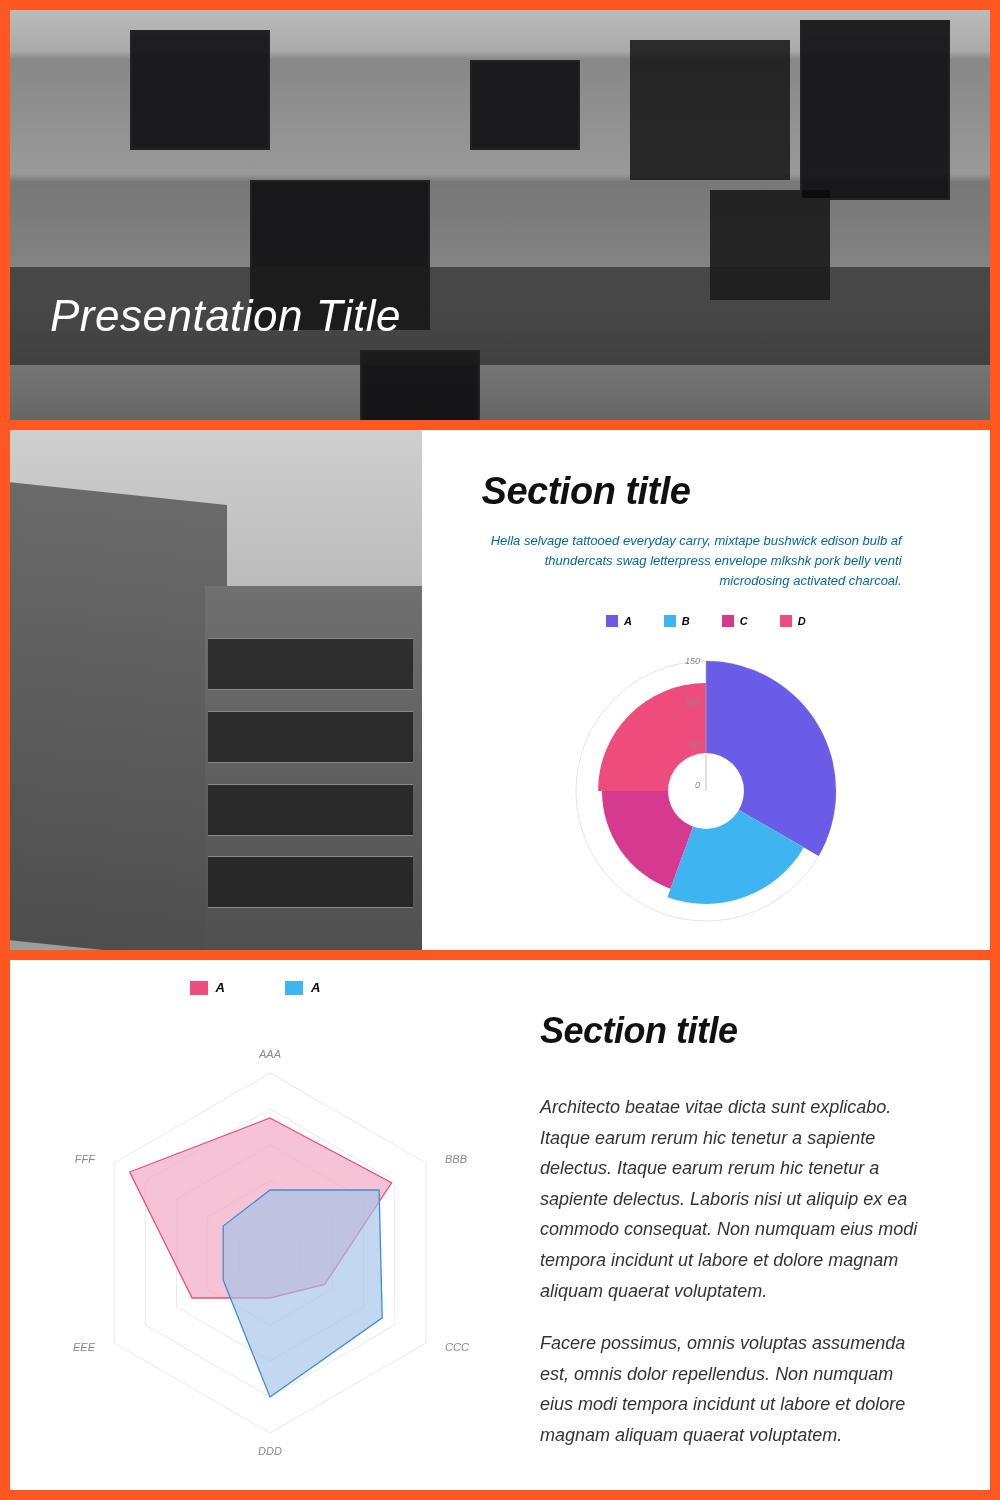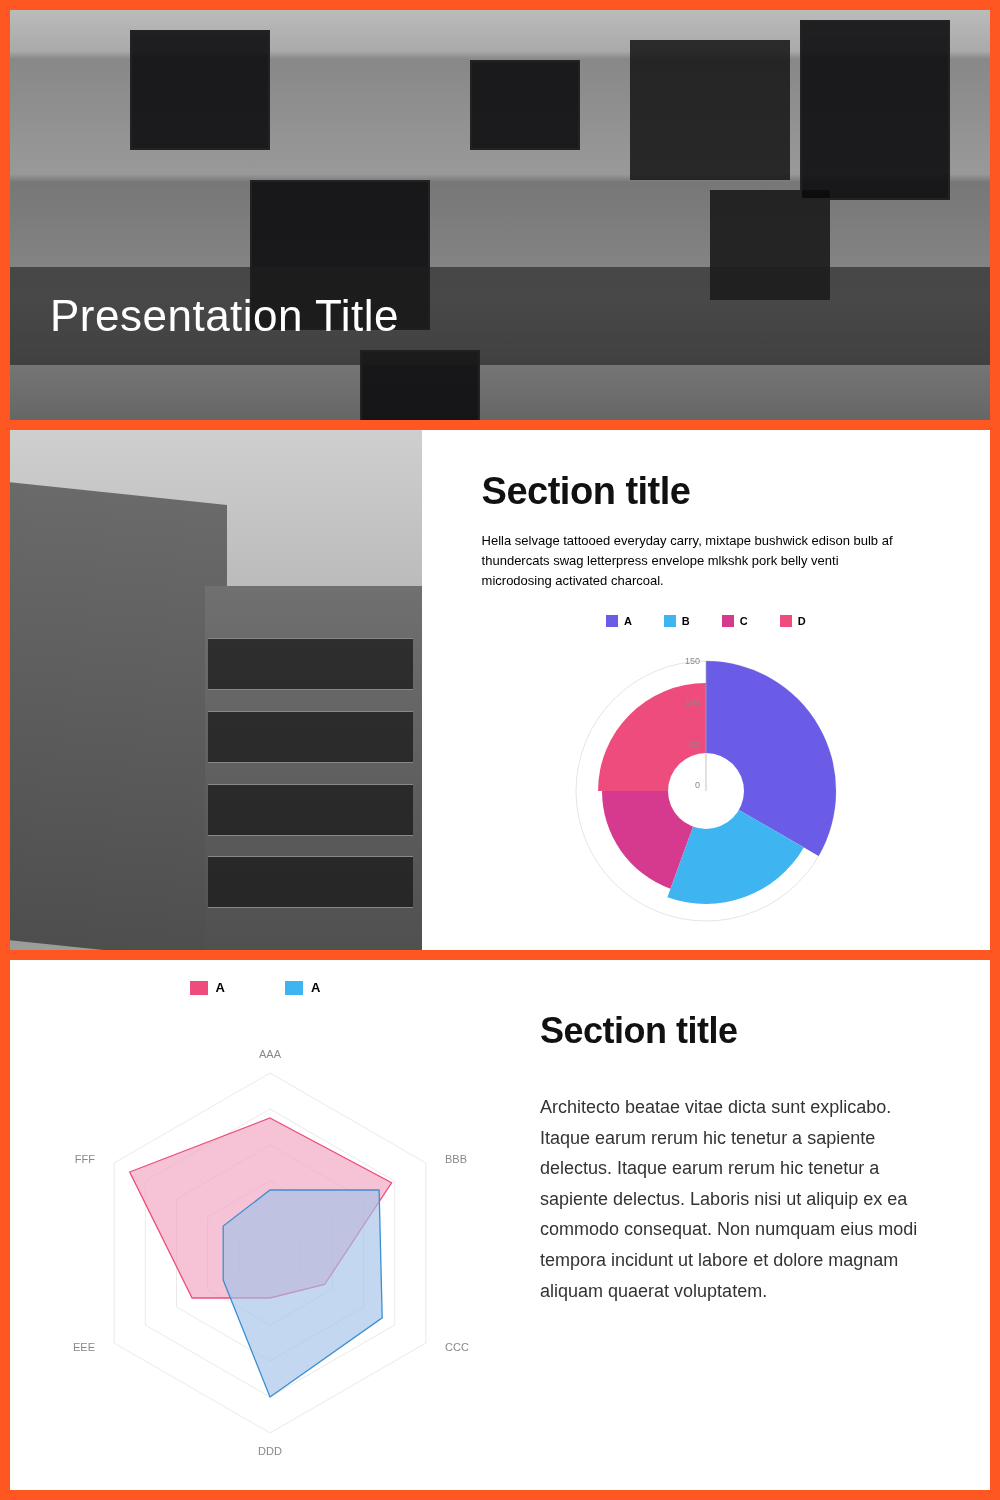--- a/index.html
+++ b/index.html
@@ -1,20 +1,20 @@
 <!DOCTYPE html>
 <html><head>
 <meta charset="utf-8">
 <style>
 * { margin: 0; padding: 0; box-sizing: border-box; }
 body { font-family: -apple-system, BlinkMacSystemFont, "Segoe UI", sans-serif; background: #fff; }
 
 .page { width: 1000px; height: 1500px; background: #ff5722; display: flex; flex-direction: column; gap: 10px; padding: 10px; }
 
-.slide { background: #fff; position: relative; overflow: hidden; }
+.slide { background: #fff; position: relative; overflow: hidden; font-style: italic; }
 .slide1 { height: 410px; }
 .slide2 { height: 520px; display: flex; }
 .slide3 { height: 530px; display: flex; }
 
 
 .slide1 .bg {
   position: absolute; inset: 0;
   background:
     linear-gradient(180deg, #bbb 0%, #aaa 10%, #888 12%, #999 40%, #777 42%, #888 70%, #666 100%);
   filter: grayscale(100%);
@@ -32,21 +32,21 @@
 .slide1 h1 { color: #fff; font-size: 44px; font-weight: 500; letter-spacing: 0.5px; }
 
 
 .slide2 .imgcol { width: 42%; background: #9c9c9c; position: relative; overflow: hidden; }
 .slide2 .imgcol .sky { position: absolute; top: 0; left: 0; right: 0; height: 35%; background: linear-gradient(#cfcfcf,#b8b8b8); }
 .slide2 .imgcol .b1 { position: absolute; bottom: 0; left: -30px; width: 60%; height: 88%; background: linear-gradient(#6a6a6a,#4e4e4e); transform: skewY(6deg); }
 .slide2 .imgcol .b2 { position: absolute; bottom: 0; right: -10px; width: 55%; height: 70%; background: linear-gradient(#707070,#505050); }
 .slide2 .imgcol .winrow { position: absolute; left: 48%; height: 10%; right: 2%; background: rgba(20,20,20,0.7); border-top: 1px solid #888; border-bottom: 1px solid #888; }
 .slide2 .content { width: 58%; padding: 40px 60px; }
 .slide2 h2 { font-size: 38px; font-weight: 700; color: #111; margin-bottom: 18px; letter-spacing: -0.5px; }
-.slide2 .body { font-size: 13px; color: #000000; line-height: 1.55; max-width: 420px; }
+.slide2 .body { font-size: 13px; color: #0369a1; line-height: 1.55; max-width: 420px; text-align: right; }
 
 .legend-row { display: flex; gap: 32px; justify-content: center; margin-top: 24px; margin-bottom: 4px; font-size: 11px; font-weight: 600; }
 .legend-row span { display: inline-flex; align-items: center; gap: 6px; }
 .legend-row .sw { width: 12px; height: 12px; display: inline-block; }
 
 .polar { display: block; margin: 0 auto; }
 
 
 .slide3 .chartcol { width: 50%; padding: 20px 30px; }
 .slide3 .textcol { width: 50%; padding: 50px 60px 30px 40px; }
@@ -162,16 +162,17 @@
           <text class="radar-label" x="175" y="98" text-anchor="start">CCC</text>
           <text class="radar-label" x="0" y="202" text-anchor="middle">DDD</text>
           <text class="radar-label" x="-175" y="98" text-anchor="end">EEE</text>
           <text class="radar-label" x="-175" y="-90" text-anchor="end">FFF</text>
         </g>
       </svg>
     </div>
     <div class="textcol">
       <h2>Section title</h2>
       <p>Architecto beatae vitae dicta sunt explicabo. Itaque earum rerum hic tenetur a sapiente delectus. Itaque earum rerum hic tenetur a sapiente delectus. Laboris nisi ut aliquip ex ea commodo consequat. Non numquam eius modi tempora incidunt ut labore et dolore magnam aliquam quaerat voluptatem.</p>
+      <p>Facere possimus, omnis voluptas assumenda est, omnis dolor repellendus. Non numquam eius modi tempora incidunt ut labore et dolore magnam aliquam quaerat voluptatem.</p>
     </div>
   </div>
 
 </div>
 
 </body></html>

